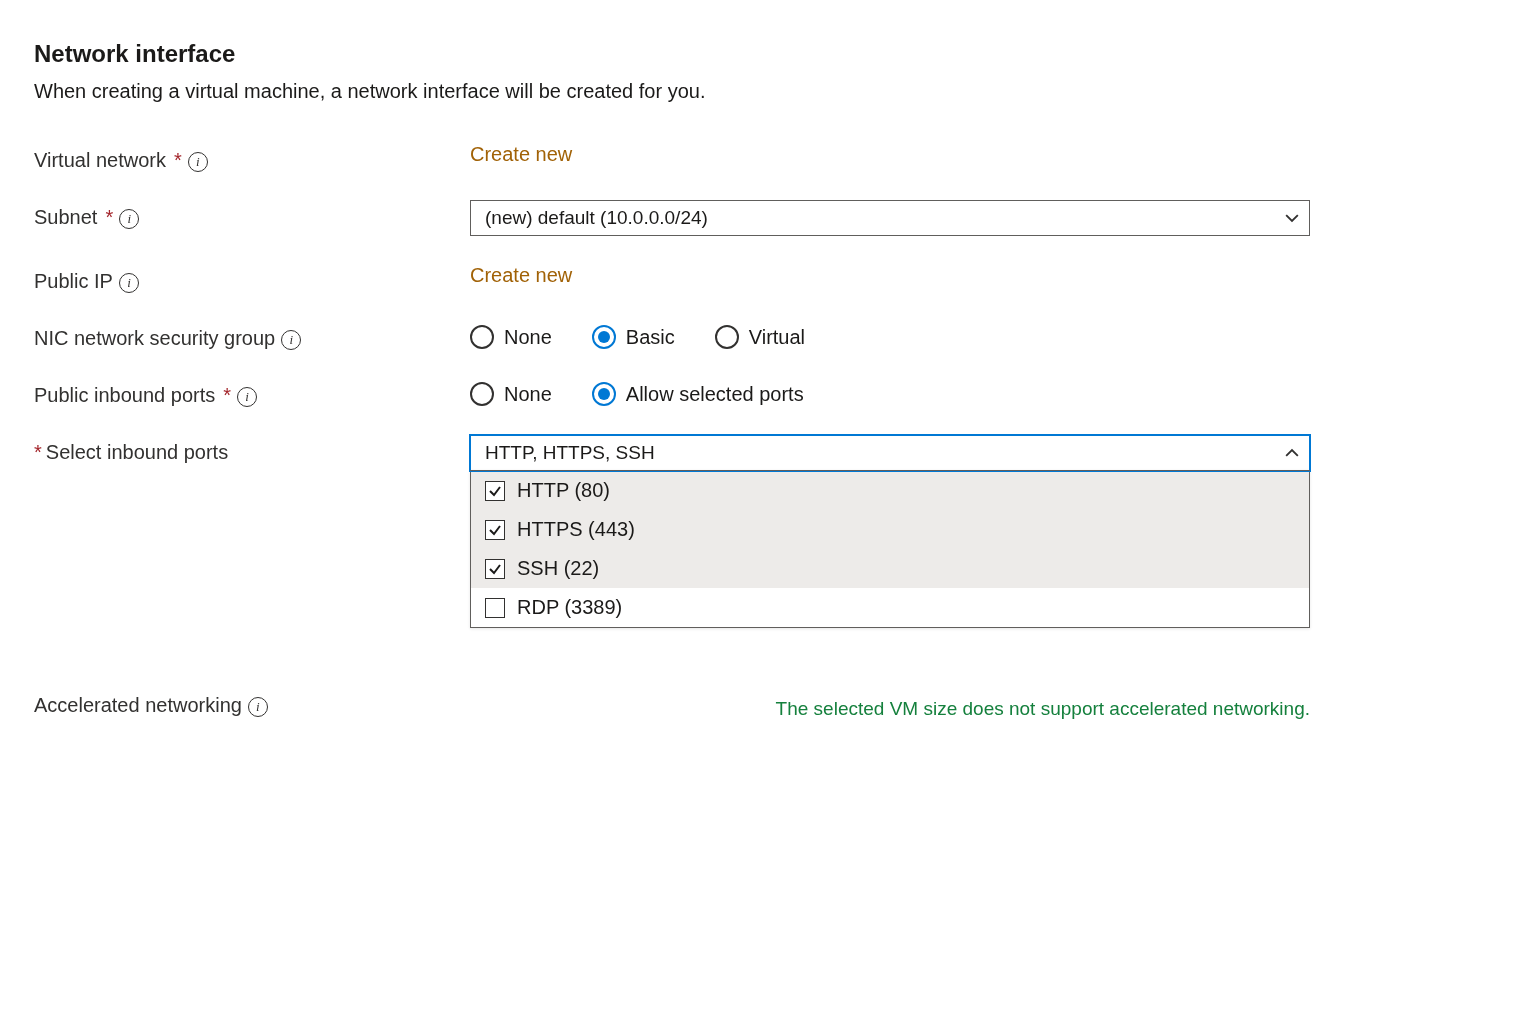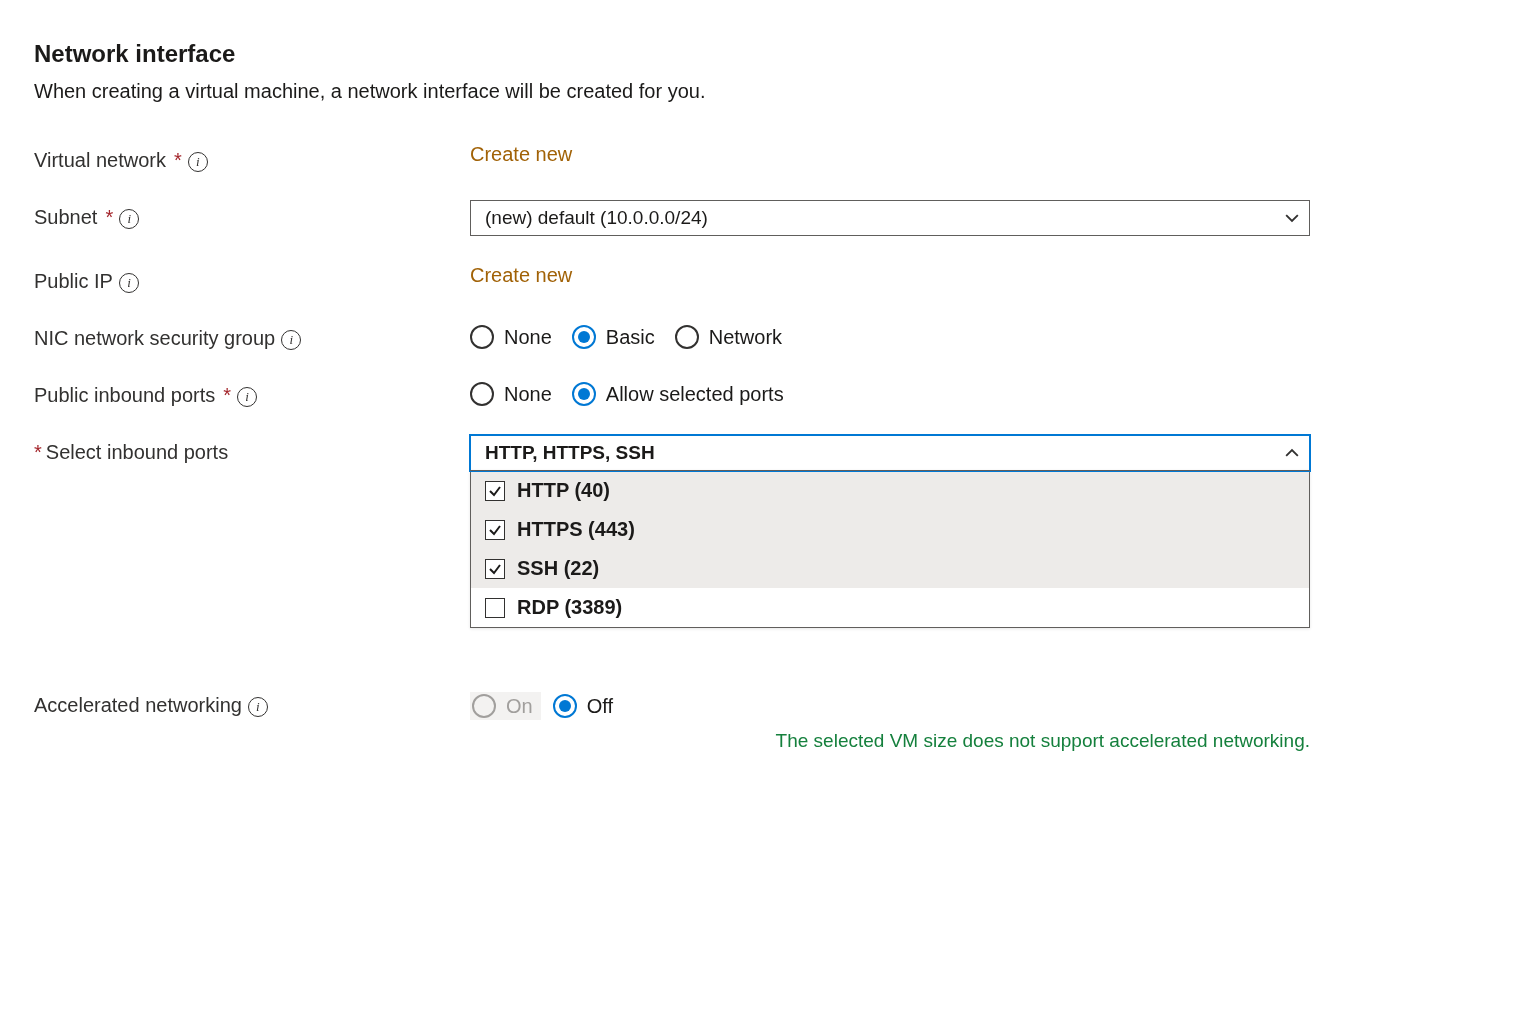--- a/index.html
+++ b/index.html
@@ -97,21 +97,21 @@
     text-decoration: none;
     display: inline-block;
     margin-top: 0;
     cursor: pointer;
   }
 
   
   .radio-group {
     display: flex;
     align-items: center;
-    gap: 20px;
+    gap: 40px;
     padding-top: 4px;
   }
   .radio-option {
     display: flex;
     align-items: center;
     gap: 10px;
     font-size: 20px;
     cursor: pointer;
   }
   .radio-outer {
@@ -146,21 +146,20 @@
     background: #f3f2f1;
     padding: 2px 8px 2px 2px;
     display: inline-flex;
     align-items: center;
     gap: 10px;
   }
 
   
   .ms-dropdown-wrap {
     position: relative;
-    font-weight: bold;
   }
   .ms-panel {
     border: 1px solid #605e5c;
     border-top: 1px solid #605e5c;
     box-shadow: 0 1px 3px rgba(0,0,0,0.1);
     margin-top: -1px;
   }
   .ms-option {
     display: flex;
     align-items: center;
@@ -254,21 +253,21 @@
           <span class="radio-label">None</span>
         </div>
         <div class="radio-option selected">
           <span class="radio-outer">
               <span class="radio-inner"></span>
             </span>
           <span class="radio-label">Basic</span>
         </div>
         <div class="radio-option">
           <span class="radio-outer"></span>
-          <span class="radio-label">Network</span>
+          <span class="radio-label">Virtual</span>
         </div>
       </div>
     </div>
   </div>
 
   <div class="form-row">
     <div class="label-col">
       <span>Public inbound ports</span>
       <span class="req">*</span>
       <span class="info-icon">i</span>
@@ -304,21 +303,21 @@
               </svg>
           </span>
         </div>
         <div class="ms-panel">
           <div class="ms-option sel">
             <span class="chk">
               <svg viewBox="0 0 14 14" width="14" height="14">
                   <path d="M2 7 L6 11 L12 3" fill="none" stroke="#1b1a19" stroke-width="2"></path>
                 </svg>
             </span>
-            <span>HTTP (40)</span>
+            <span>HTTP (80)</span>
           </div>
           <div class="ms-option sel">
             <span class="chk">
               <svg viewBox="0 0 14 14" width="14" height="14">
                   <path d="M2 7 L6 11 L12 3" fill="none" stroke="#1b1a19" stroke-width="2"></path>
                 </svg>
             </span>
             <span>HTTPS (443)</span>
           </div>
           <div class="ms-option sel">
@@ -339,31 +338,17 @@
       </div>
     </div>
   </div>
 
   <div class="form-row accel-row" style="margin-bottom:0;">
     <div class="label-col">
       <span>Accelerated networking</span>
       <span class="info-icon">i</span>
     </div>
     <div class="field-col-wide">
-      <div class="radio-group">
-        <span class="disabled-bg">
-          <span class="radio-option disabled" style="gap:10px;">
-            <span class="radio-outer"></span>
-            <span class="radio-label">On</span>
-          </span>
-        </span>
-        <div class="radio-option selected" style="margin-left:-8px;">
-          <span class="radio-outer">
-              <span class="radio-inner"></span>
-            </span>
-          <span class="radio-label">Off</span>
-        </div>
-      </div>
       <div class="field-note">The selected VM size does not support accelerated networking.</div>
     </div>
   </div>
 
 </div>
 
 </body></html>

